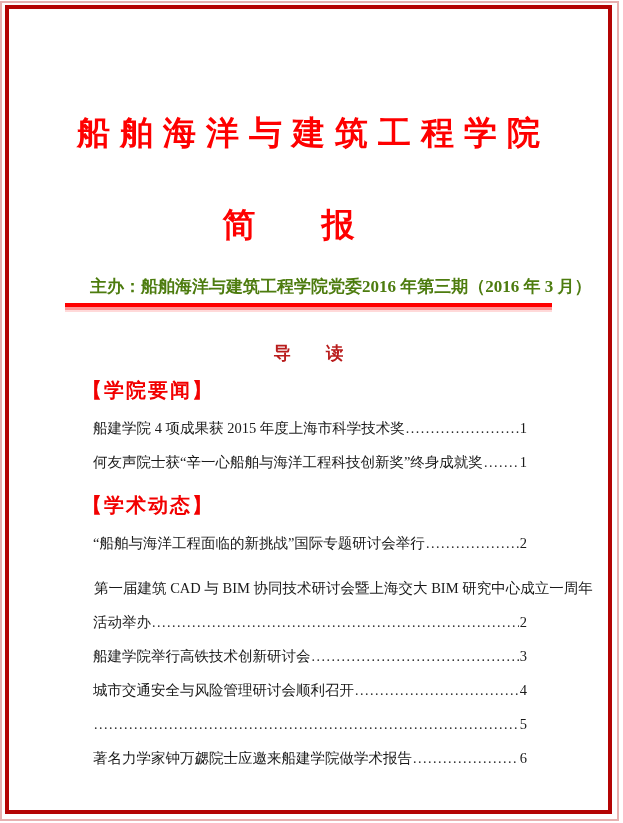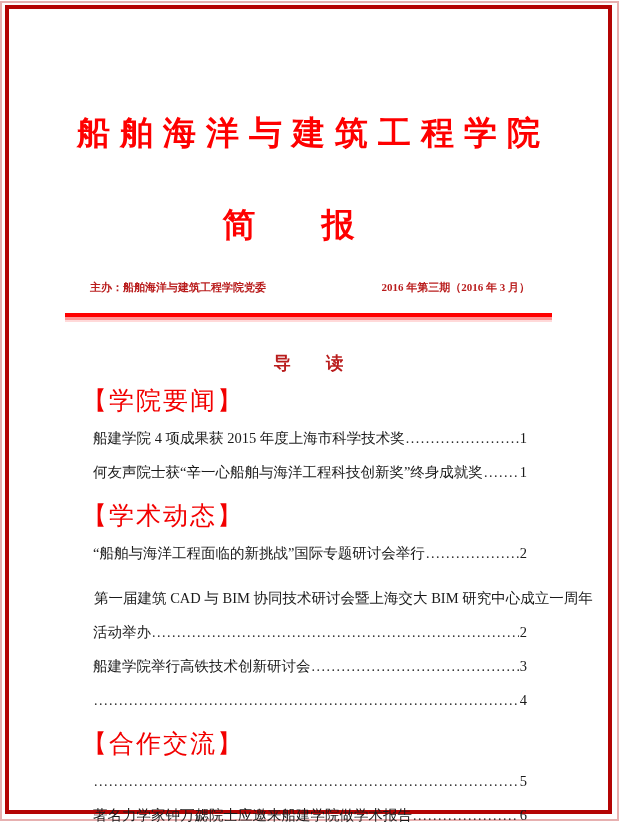--- a/index.html
+++ b/index.html
@@ -32,45 +32,45 @@
     white-space:nowrap;
   }
   .bulletin-title{
     margin:51px auto 0;
     padding-right:40px;
     text-align:center;
     font-size:33px;line-height:40px;
     font-weight:bold;color:#fe0000;
   }
   .masthead{
-    width:487px;margin:34px auto 18px;
+    width:487px;margin:34px auto 8px;
     display:flex;justify-content:space-between;align-items:baseline;
-    font-size:11px;font-weight:bold;color:#b91c1c;
+    font-size:17px;font-weight:bold;color:#4d7c0f;
     line-height:16px;
   }
   .masthead .organizer{margin-left:25px;white-space:nowrap;}
   .masthead .issue{margin-right:22px;white-space:nowrap;}
   .rule{
     width:487px;height:9px;margin:7px auto 0;
     background:linear-gradient(to bottom,
       #ff0000 0px,#ff0000 4px,
       #ff9494 4px,#ff9494 7px,
       #ffd9d9 7px,#ffd9d9 9px);
   }
   .toc-heading{
     margin-top:30px;
     text-align:center;
     font-size:17.5px;line-height:22px;
     font-weight:bold;color:#b91c1c;
   }
   .inner{width:487px;margin:0 auto;}
   .section-title{
     margin:22px 0 0 17px;
-    font-size:25px;line-height:25px;
-    font-weight:normal;color:#f20000;
+    font-size:20px;line-height:25px;
+    font-weight:bold;color:#f20000;
     letter-spacing:2px;
   }
   .section:first-child .section-title{margin-top:14px;}
   .toc-item,.toc-wrap-line{
     margin:17px 25px 0 29px;
     font-size:14.5px;line-height:17px;
     color:#1a1a1a;
   }
   .toc-item{display:flex;align-items:flex-start;cursor:pointer;margin-left:28px;}
   .toc-wrap-line{white-space:nowrap;margin-right:0;margin-top:28px;}
@@ -131,28 +131,28 @@
     <span class="page-num">2</span>
   </div>
 
   <div class="toc-item">
     <span class="toc-text">船建学院举行高铁技术创新研讨会</span>
     <span class="dots">............................................................................................................................................................................................................................................................................................................</span>
     <span class="page-num">3</span>
   </div>
 
   <div class="toc-item">
+    <span class="toc-text">城市交通安全与风险管理研讨会顺利召开</span>
     <span class="dots">............................................................................................................................................................................................................................................................................................................</span>
     <span class="page-num">4</span>
   </div>
 </div>
   </div>
 
   <div class="section">
-    <div class="section-title">【合作交流】</div>
     <div class="items">
   <div class="toc-item">
     <span class="dots">............................................................................................................................................................................................................................................................................................................</span>
     <span class="page-num">5</span>
   </div>
 
   <div class="toc-item">
     <span class="toc-text">著名力学家钟万勰院士应邀来船建学院做学术报告</span>
     <span class="dots">............................................................................................................................................................................................................................................................................................................</span>
     <span class="page-num">6</span>

